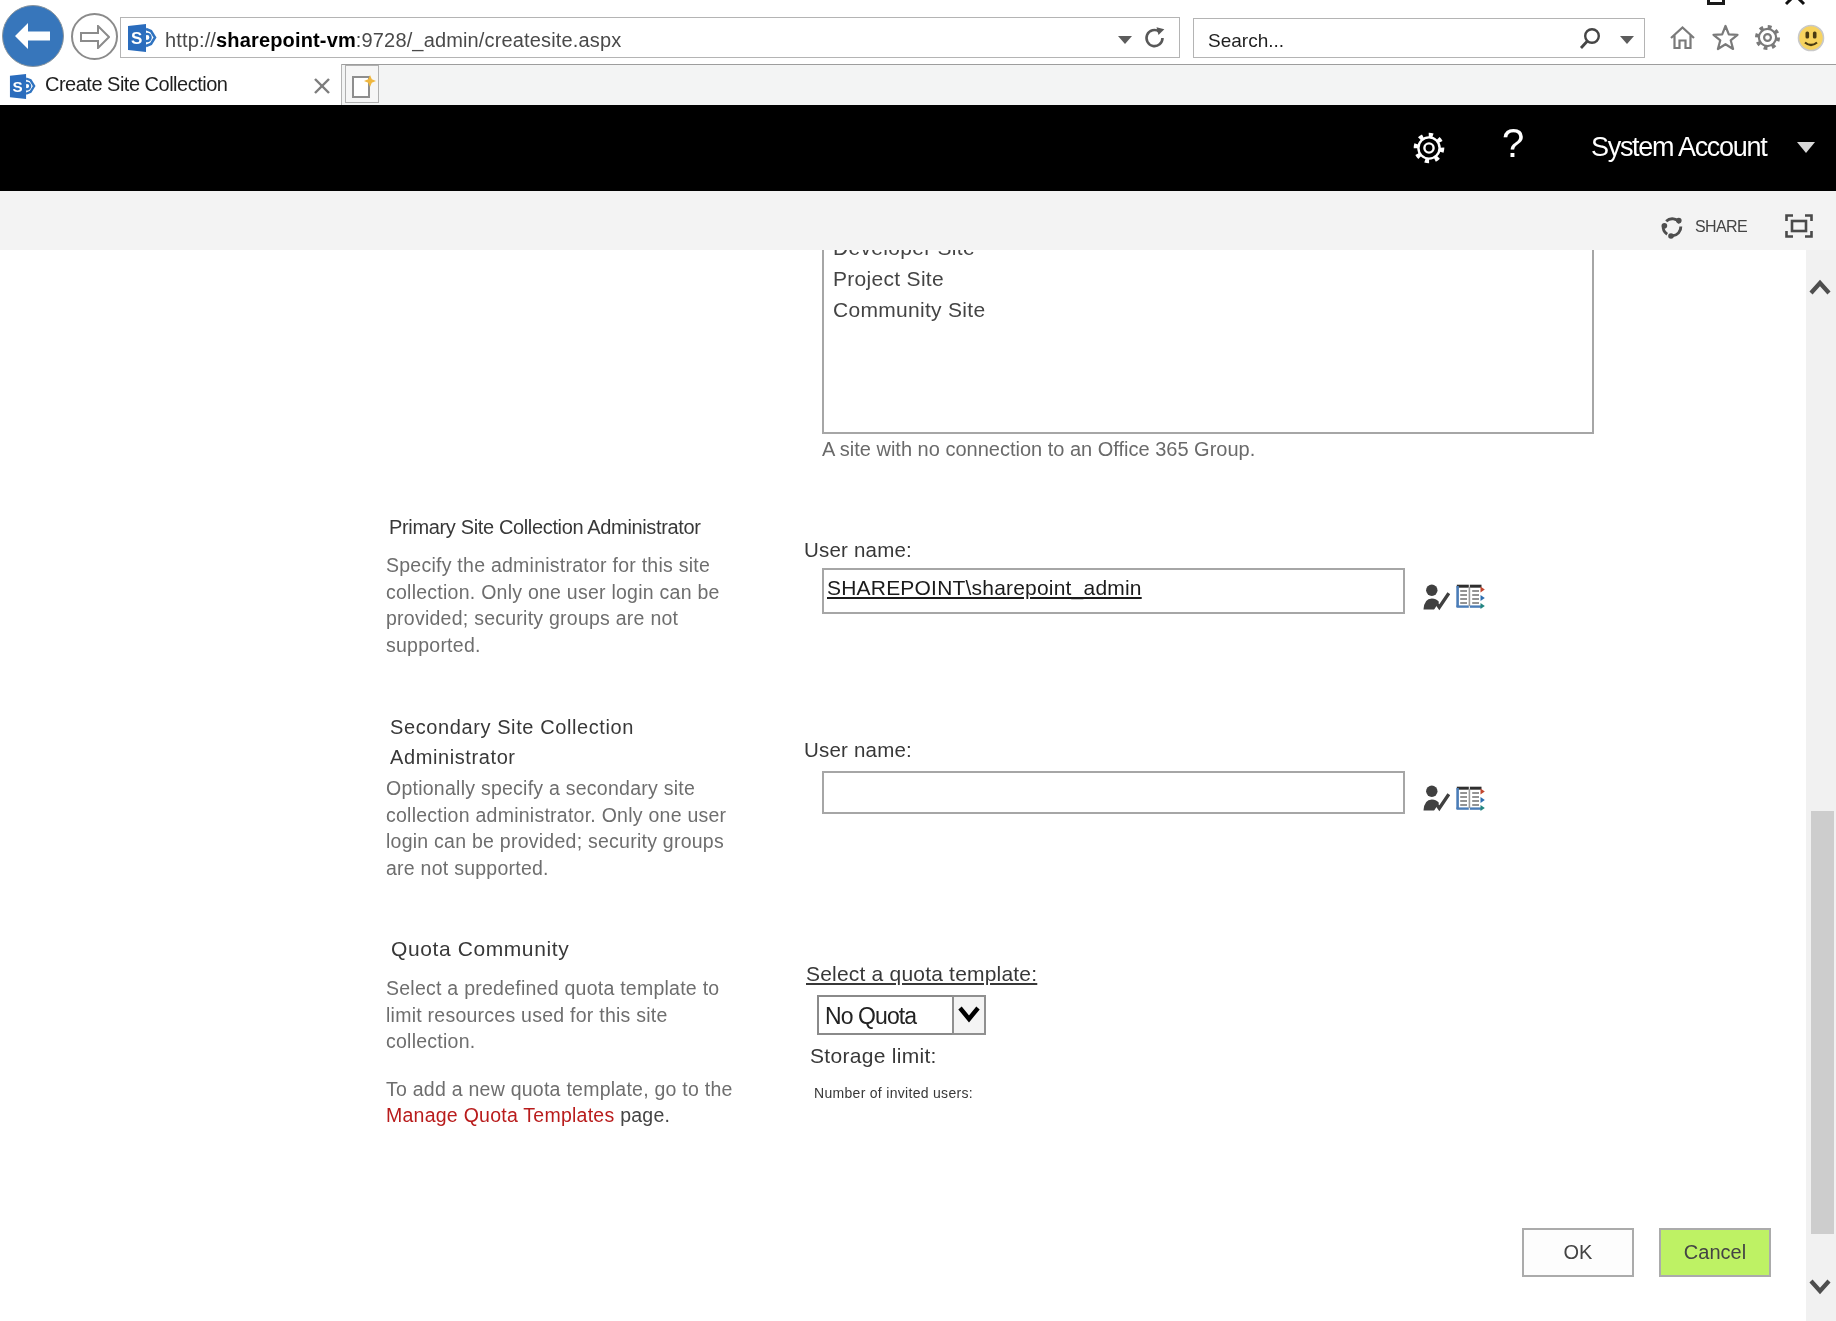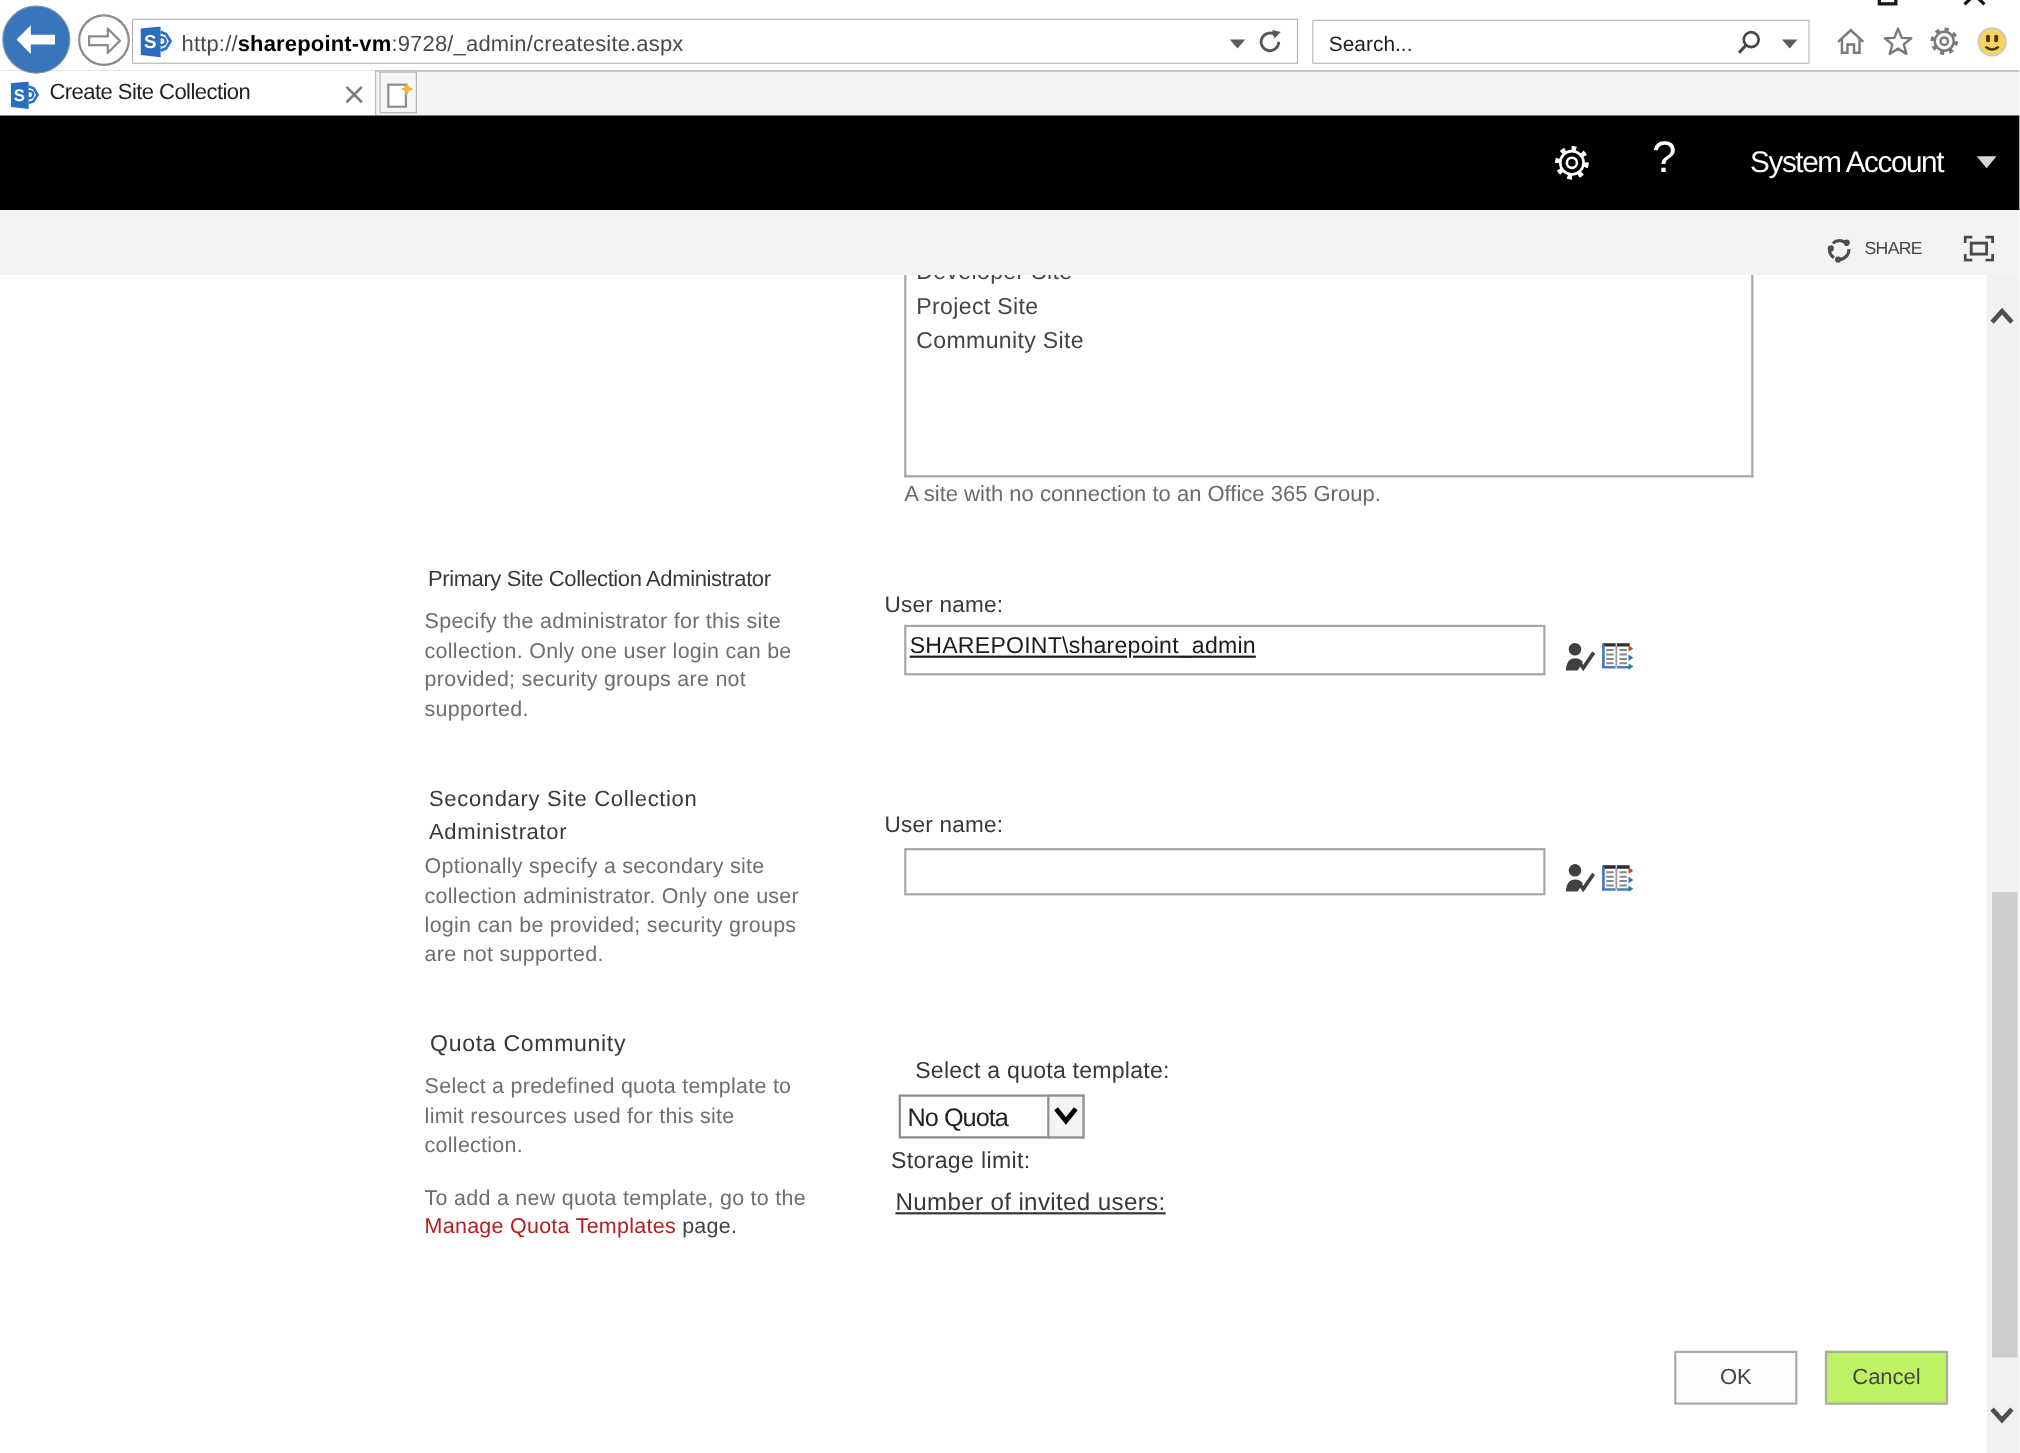--- a/index.html
+++ b/index.html
@@ -217,32 +217,32 @@
   </g>
   <polygon points="24.5,2.5 28.8,5.5 24.5,8.5" fill="#c2462e"></polygon>
   <polygon points="24.5,11 28.8,14 24.5,17" fill="#2e6fb0"></polygon>
   <polygon points="24.5,19 28.8,22 24.5,25" fill="#23867f"></polygon>
 </svg>
 </div>
 
 <div class="abs" style="left:391px;top:938px;font-size:21px;letter-spacing:0.6px;color:#383838;line-height:22px;">Quota Community</div>
 <div class="abs" style="left:386px;top:975px;font-size:19.5px;letter-spacing:0.25px;line-height:26.7px;color:#6e6e6e;">Select a predefined quota template to<br>limit resources used for this site<br>collection.</div>
 <div class="abs" style="left:386px;top:1076px;font-size:19.5px;letter-spacing:0.25px;line-height:26px;color:#6e6e6e;">To add a new quota template, go to the<br><span style="color:#b91c1c;">Manage Quota Templates</span> <span style="color:#444;">page.</span></div>
-<div class="abs" style="left:832px;top:962px;font-size:21px;letter-spacing:0.2px;color:#383838;line-height:24px;">Select a quota template:</div>
+<div class="abs" style="left:806px;top:962px;font-size:21px;letter-spacing:0.2px;color:#383838;line-height:24px;text-decoration:underline;">Select a quota template:</div>
 
 <div class="abs" style="left:817px;top:995px;width:169px;height:40px;border:2px solid #8a8a8a;background:#fff;"></div>
 <div class="abs" style="left:825px;top:1003px;font-size:23px;letter-spacing:-0.9px;color:#222;line-height:26px;">No Quota</div>
 <div class="abs" style="left:952px;top:995px;width:34px;height:40px;border:2.5px solid #909090;background:#f4f4f4;"></div>
 <div class="abs" style="left:957px;top:1005px;">
 <svg width="24" height="20" viewBox="0 0 24 20">
   <path d="M3 3 L12 14 L21 3" fill="none" stroke="#000" stroke-width="4.4"></path>
 </svg>
 </div>
 <div class="abs" style="left:810px;top:1044px;font-size:21px;letter-spacing:0.3px;color:#383838;line-height:24px;">Storage limit:</div>
-<div class="abs" style="left:814px;top:1081px;font-size:22px;letter-spacing:0.3px;color:#383838;line-height:24px;text-decoration:underline;">Number of invited users:</div>
+<div class="abs" style="left:814px;top:1081px;font-size:14px;letter-spacing:0.3px;color:#383838;line-height:24px;">Number of invited users:</div>
 
 <div class="abs" style="left:1522px;top:1228px;width:112px;height:49px;border:2px solid #ababab;background:#fdfdfd;display:flex;align-items:center;justify-content:center;font-size:20px;color:#444;">OK</div>
 <div class="abs" style="left:1659px;top:1228px;width:112px;height:49px;border:2px solid #ababab;background:#bef264;display:flex;align-items:center;justify-content:center;font-size:20px;color:#444;">Cancel</div>
 
 <div class="abs" style="left:1806px;top:250px;width:30px;height:1071px;background:#f1f1f1;"></div>
 <div class="abs" style="left:1809px;top:279px;">
 <svg width="22" height="17" viewBox="0 0 22 17">
   <path d="M2 14 L11 4 L20 14" fill="none" stroke="#4e4e4e" stroke-width="4.2"></path>
 </svg>
 </div>

